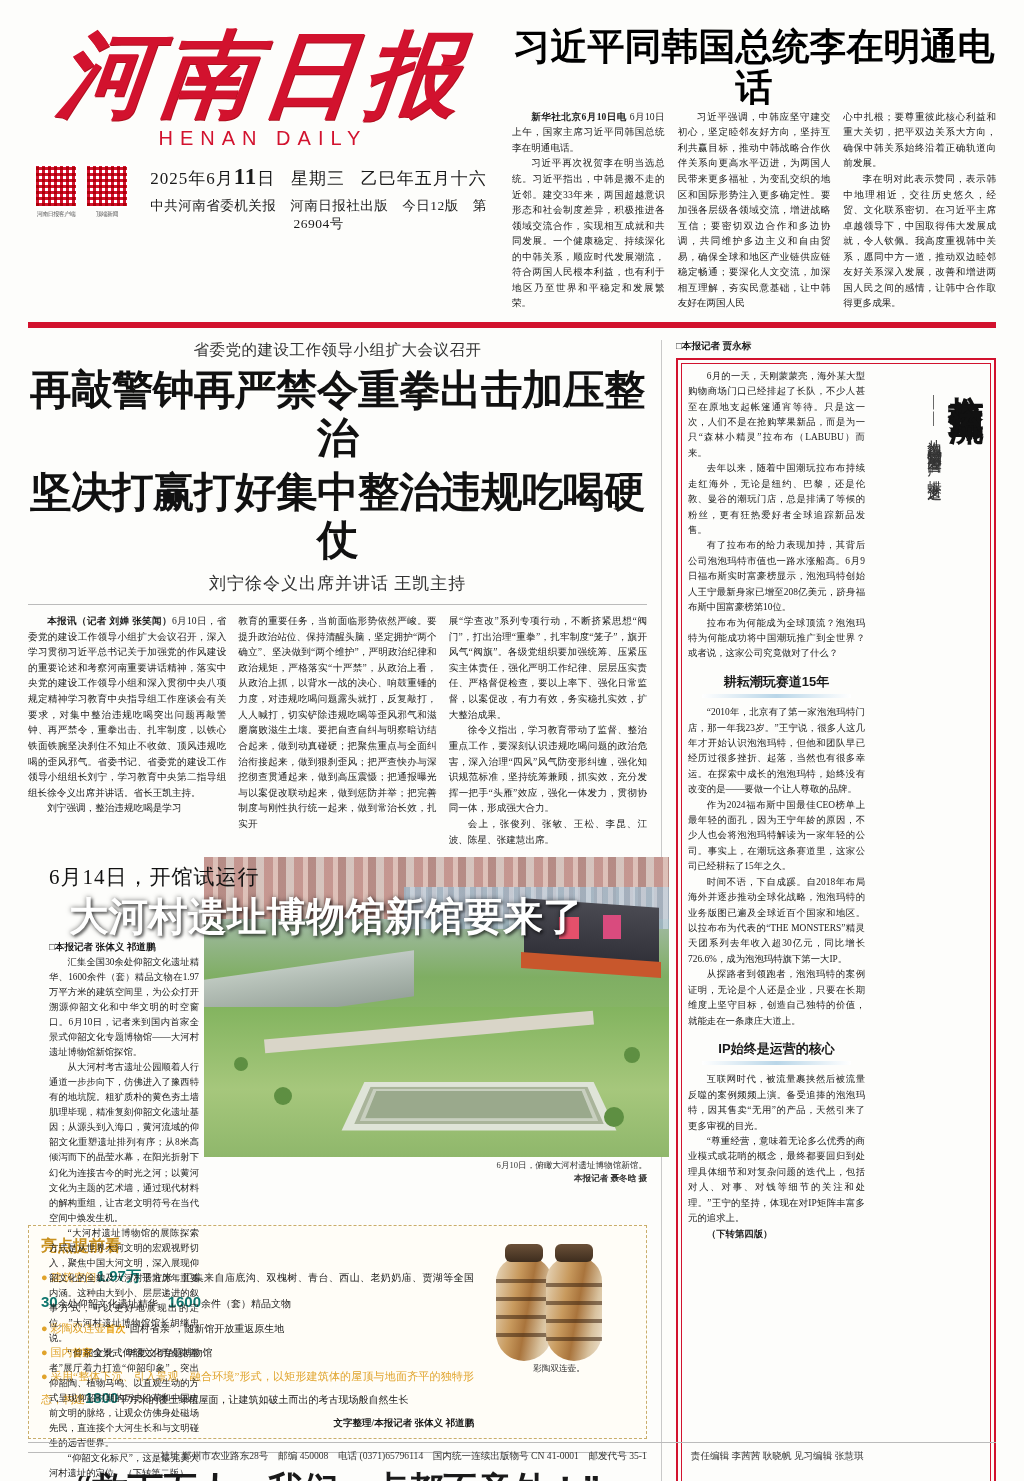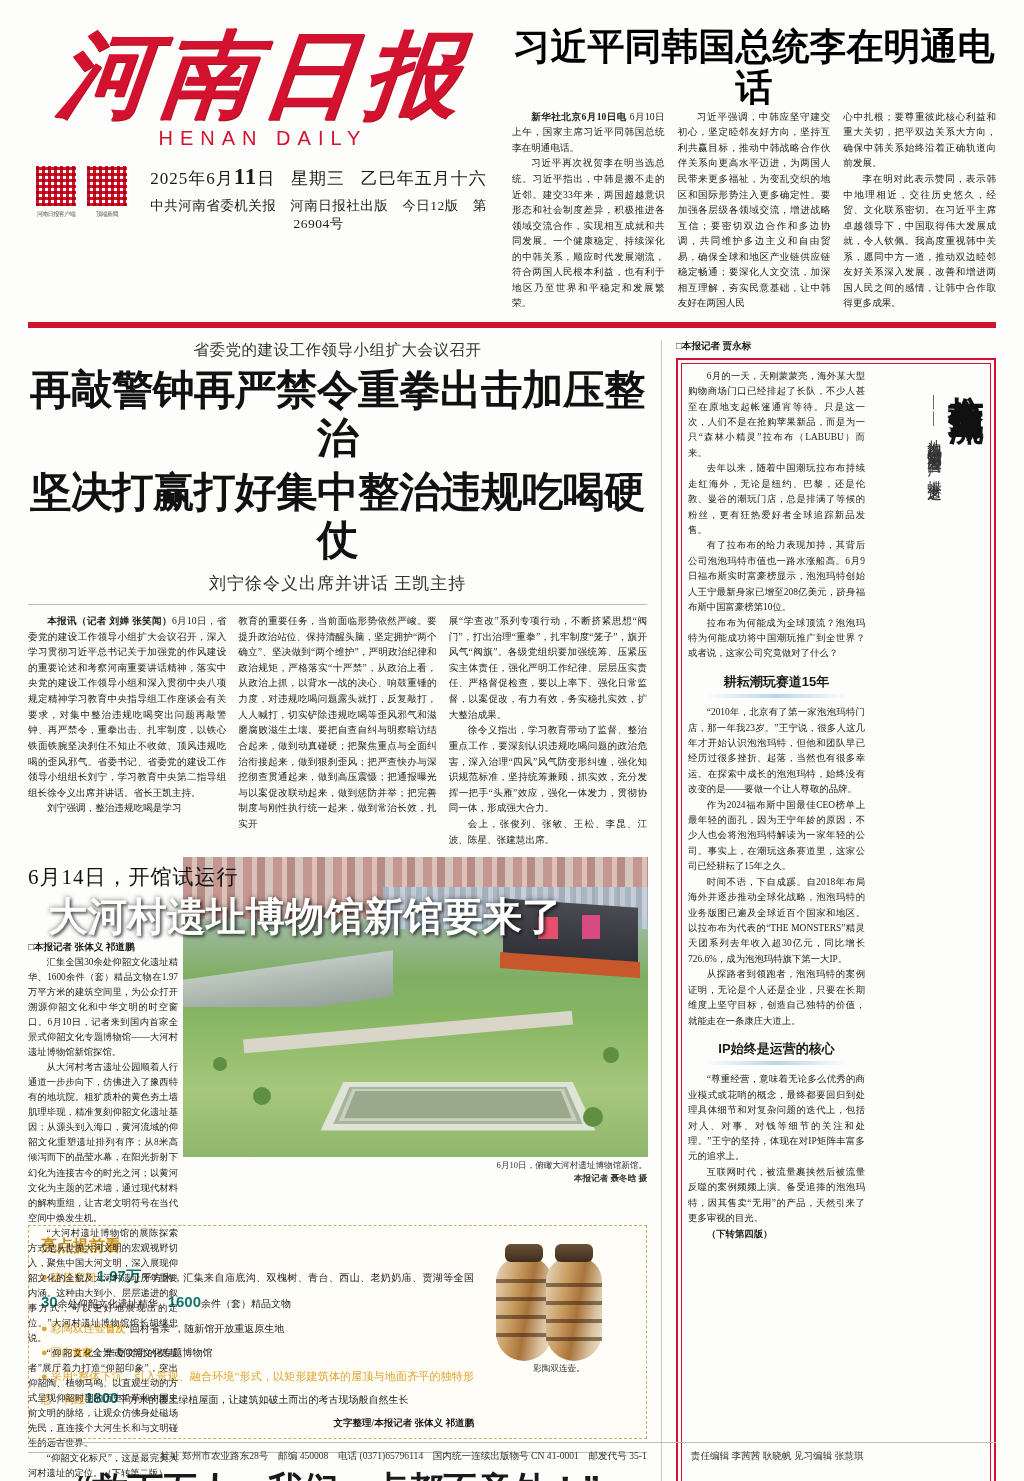--- a/index.html
+++ b/index.html
@@ -73,21 +73,21 @@
     text-align: center; letter-spacing: -0.5px; margin-top: 5px; color: #111;
   }
   .sub-head { text-align: center; font-size: 17px; margin-top: 7px; color: #333; letter-spacing: 1px; }
   .hr-thin { border-top: 1px solid #bbb; margin: 9px 0 8px; }
 
   .three-col { display: flex; gap: 12px; }
   .tc { flex: 1; font-size: 9.6px; line-height: 1.63; text-align: justify; }
 
   
   .museum { margin-top: 10px; position: relative; }
-  .museum-top { position: relative; height: 356px; }
+  .museum-top { position: relative; height: 356px; margin-left: 21px; }
   .photo {
     position: absolute; left: 155px; top: 0; width: 465px; height: 300px;
     background:
       linear-gradient(180deg,#bcd9ef 0%,#cfe3f2 14%,#9fb9a0 22%, #7fae63 40%, #8fbb6a 62%, #a3c47a 80%, #9dbd76 100%);
     overflow: hidden;
   }
   .photo .skyline { position:absolute; top:0; left:0; right:0; height:62px;
     background: repeating-linear-gradient(90deg, #c58f86 0 9px, #e0bdb2 9px 14px, #b4837a 14px 22px, #d8c1b8 22px 30px);
     opacity:.9; }
   .photo .skyline2 { position:absolute; top:30px; left:200px; right:0; height:42px;
@@ -338,22 +338,22 @@
           <p class="indent">有了拉布布的给力表现加持，其背后公司泡泡玛特市值也一路水涨船高。6月9日福布斯实时富豪榜显示，泡泡玛特创始人王宁最新身家已增至208亿美元，跻身福布斯中国富豪榜第10位。</p>
           <p class="indent">拉布布为何能成为全球顶流？泡泡玛特为何能成功将中国潮玩推广到全世界？或者说，这家公司究竟做对了什么？</p>
           <div class="rb-sub">耕耘潮玩赛道15年</div>
           <div class="rb-sub-rule"></div>
           <p class="indent">“2010年，北京有了第一家泡泡玛特门店，那一年我23岁。”王宁说，很多人这几年才开始认识泡泡玛特，但他和团队早已经历过很多挫折、起落，当然也有很多幸运。在探索中成长的泡泡玛特，始终没有改变的是——要做一个让人尊敬的品牌。</p>
           <p class="indent">作为2024福布斯中国最佳CEO榜单上最年轻的面孔，因为王宁年龄的原因，不少人也会将泡泡玛特解读为一家年轻的公司。事实上，在潮玩这条赛道里，这家公司已经耕耘了15年之久。</p>
           <p class="indent">时间不语，下自成蹊。自2018年布局海外并逐步推动全球化战略，泡泡玛特的业务版图已遍及全球近百个国家和地区。以拉布布为代表的“THE MONSTERS”精灵天团系列去年收入超30亿元，同比增长726.6%，成为泡泡玛特旗下第一大IP。</p>
           <p class="indent">从探路者到领跑者，泡泡玛特的案例证明，无论是个人还是企业，只要在长期维度上坚守目标，创造自己独特的价值，就能走在一条康庄大道上。</p>
           <div class="rb-sub">IP始终是运营的核心</div>
           <div class="rb-sub-rule"></div>
+          <p class="indent">互联网时代，被流量裹挟然后被流量反噬的案例频频上演。备受追捧的泡泡玛特，因其售卖“无用”的产品，天然引来了更多审视的目光。</p>
           <p class="indent">“尊重经营，意味着无论多么优秀的商业模式或花哨的概念，最终都要回归到处理具体细节和对复杂问题的迭代上，包括对人、对事、对钱等细节的关注和处理。”王宁的坚持，体现在对IP矩阵丰富多元的追求上。</p>
-          <p class="indent">互联网时代，被流量裹挟然后被流量反噬的案例频频上演。备受追捧的泡泡玛特，因其售卖“无用”的产品，天然引来了更多审视的目光。</p>
           <p class="indent r-cont">（下转第四版）</p>
         </div>
         <div class="rb-vert">
           <div class="v-sub">——从泡泡玛特畅销海外看国产IP蝶变之道</div>
           <div class="v-title">拉布布为何成为全球顶流</div>
         </div>
       </div>
 
     </div>
   </div>

